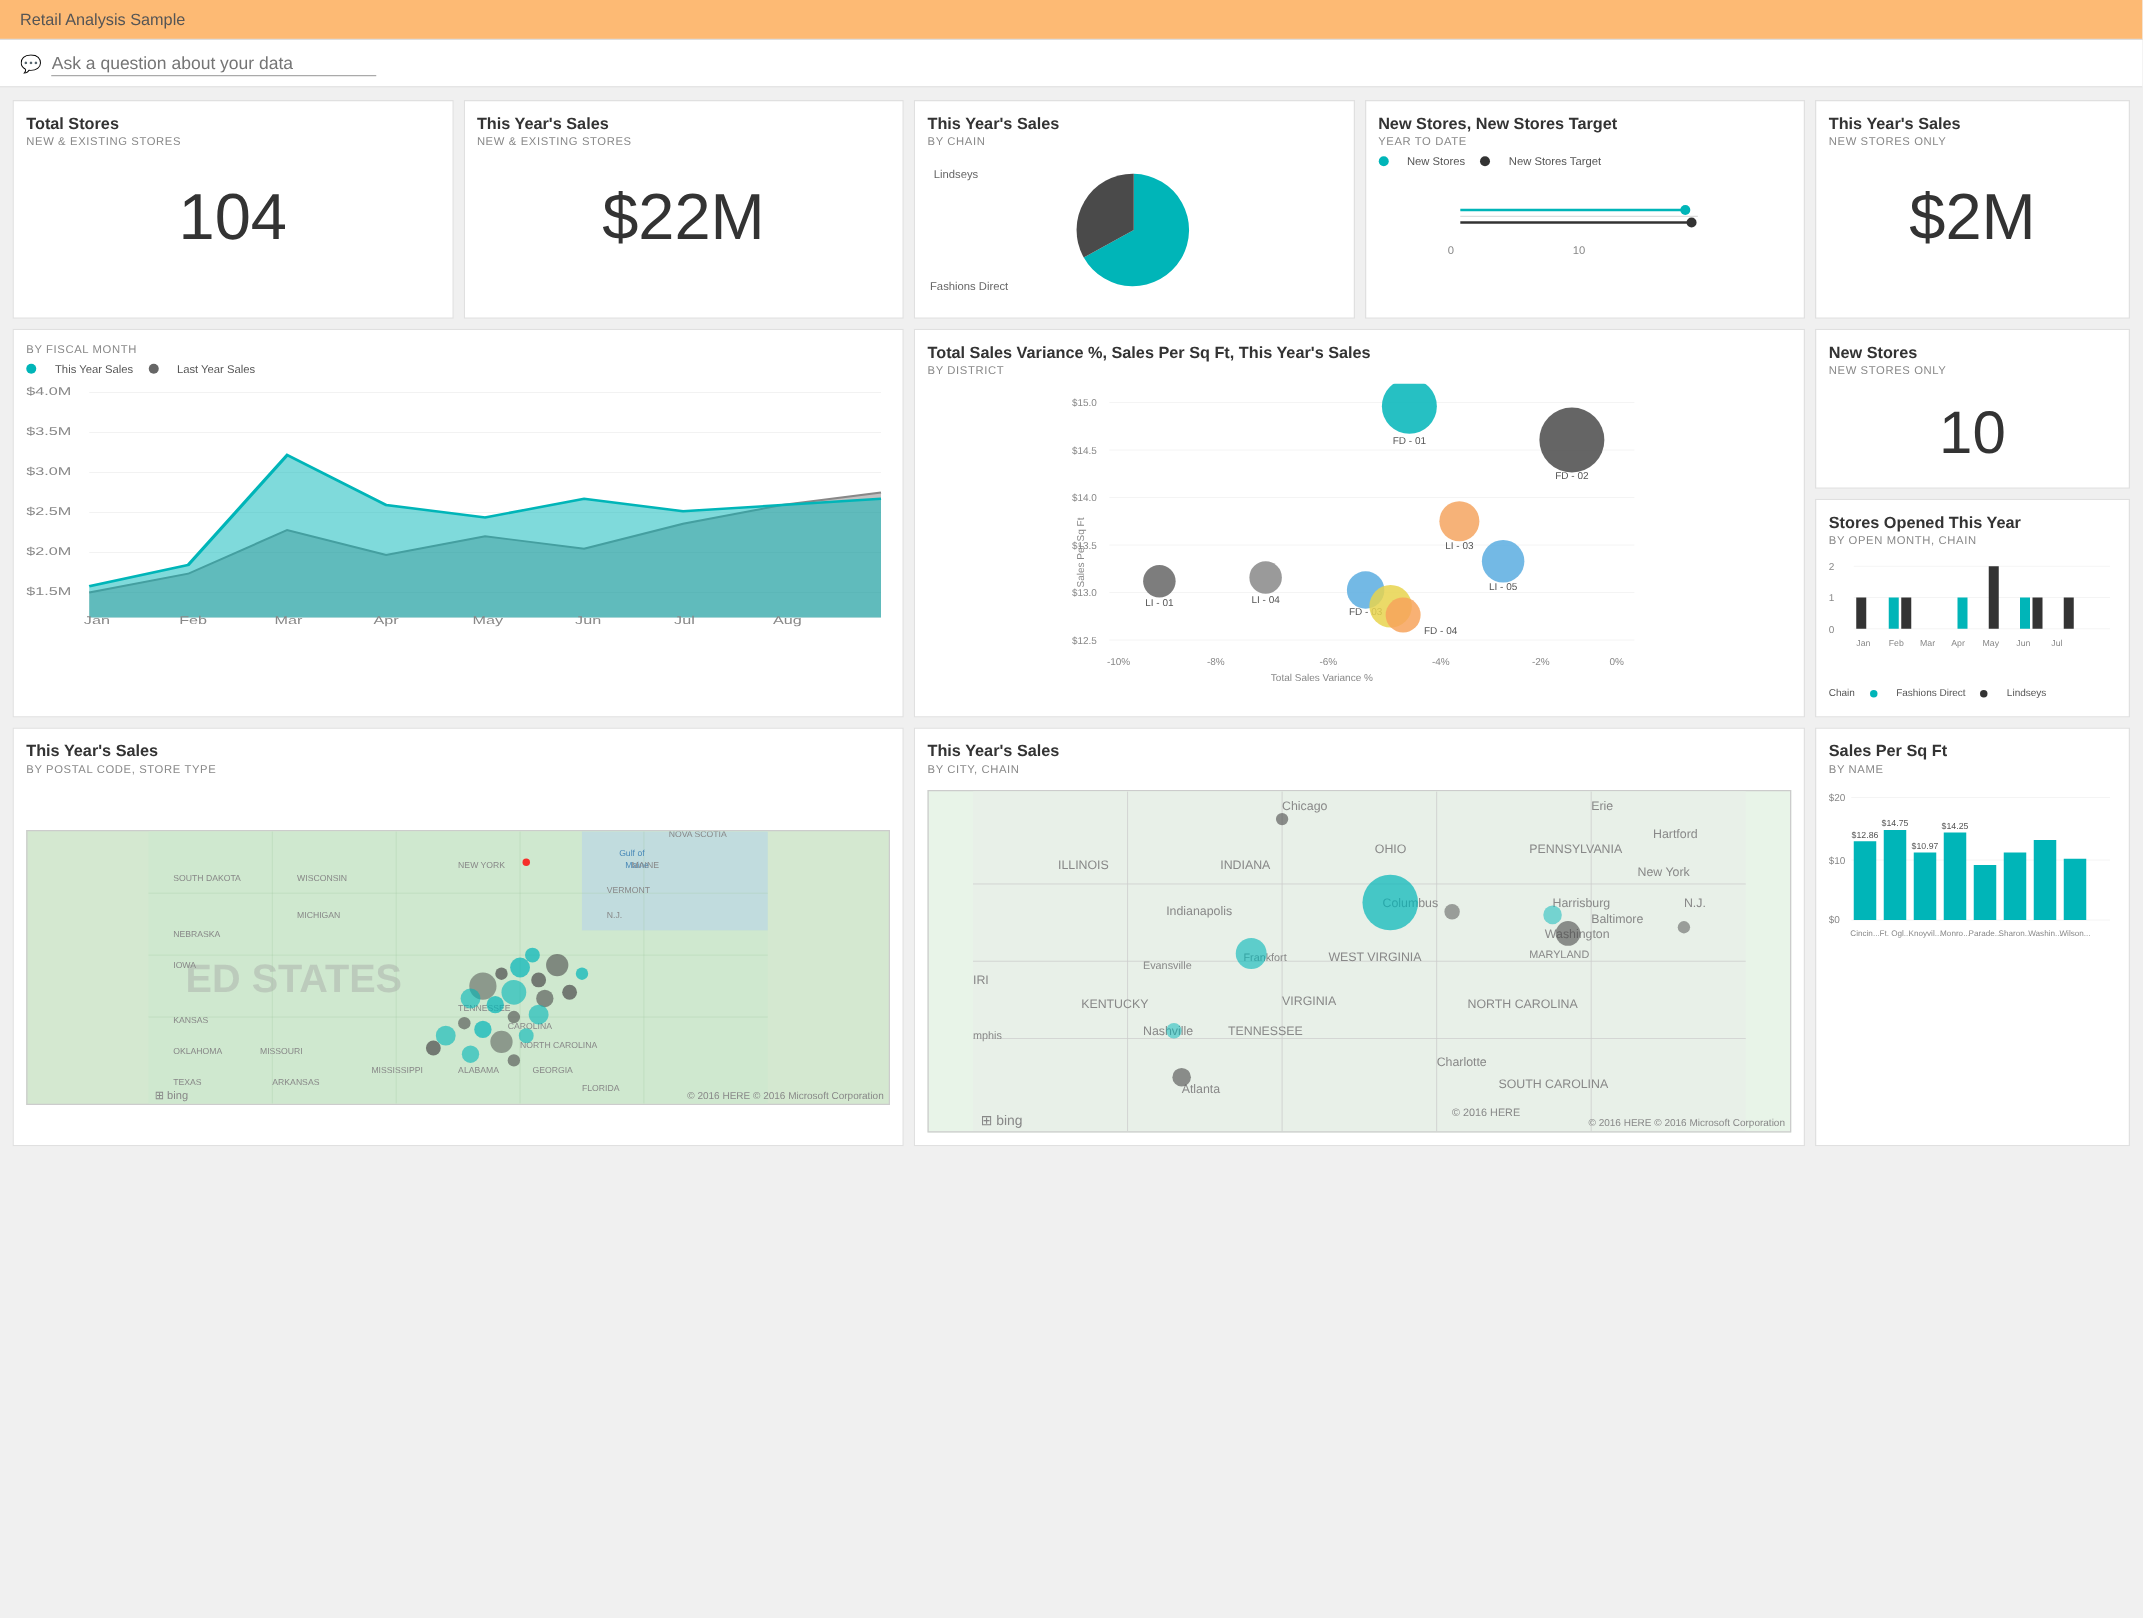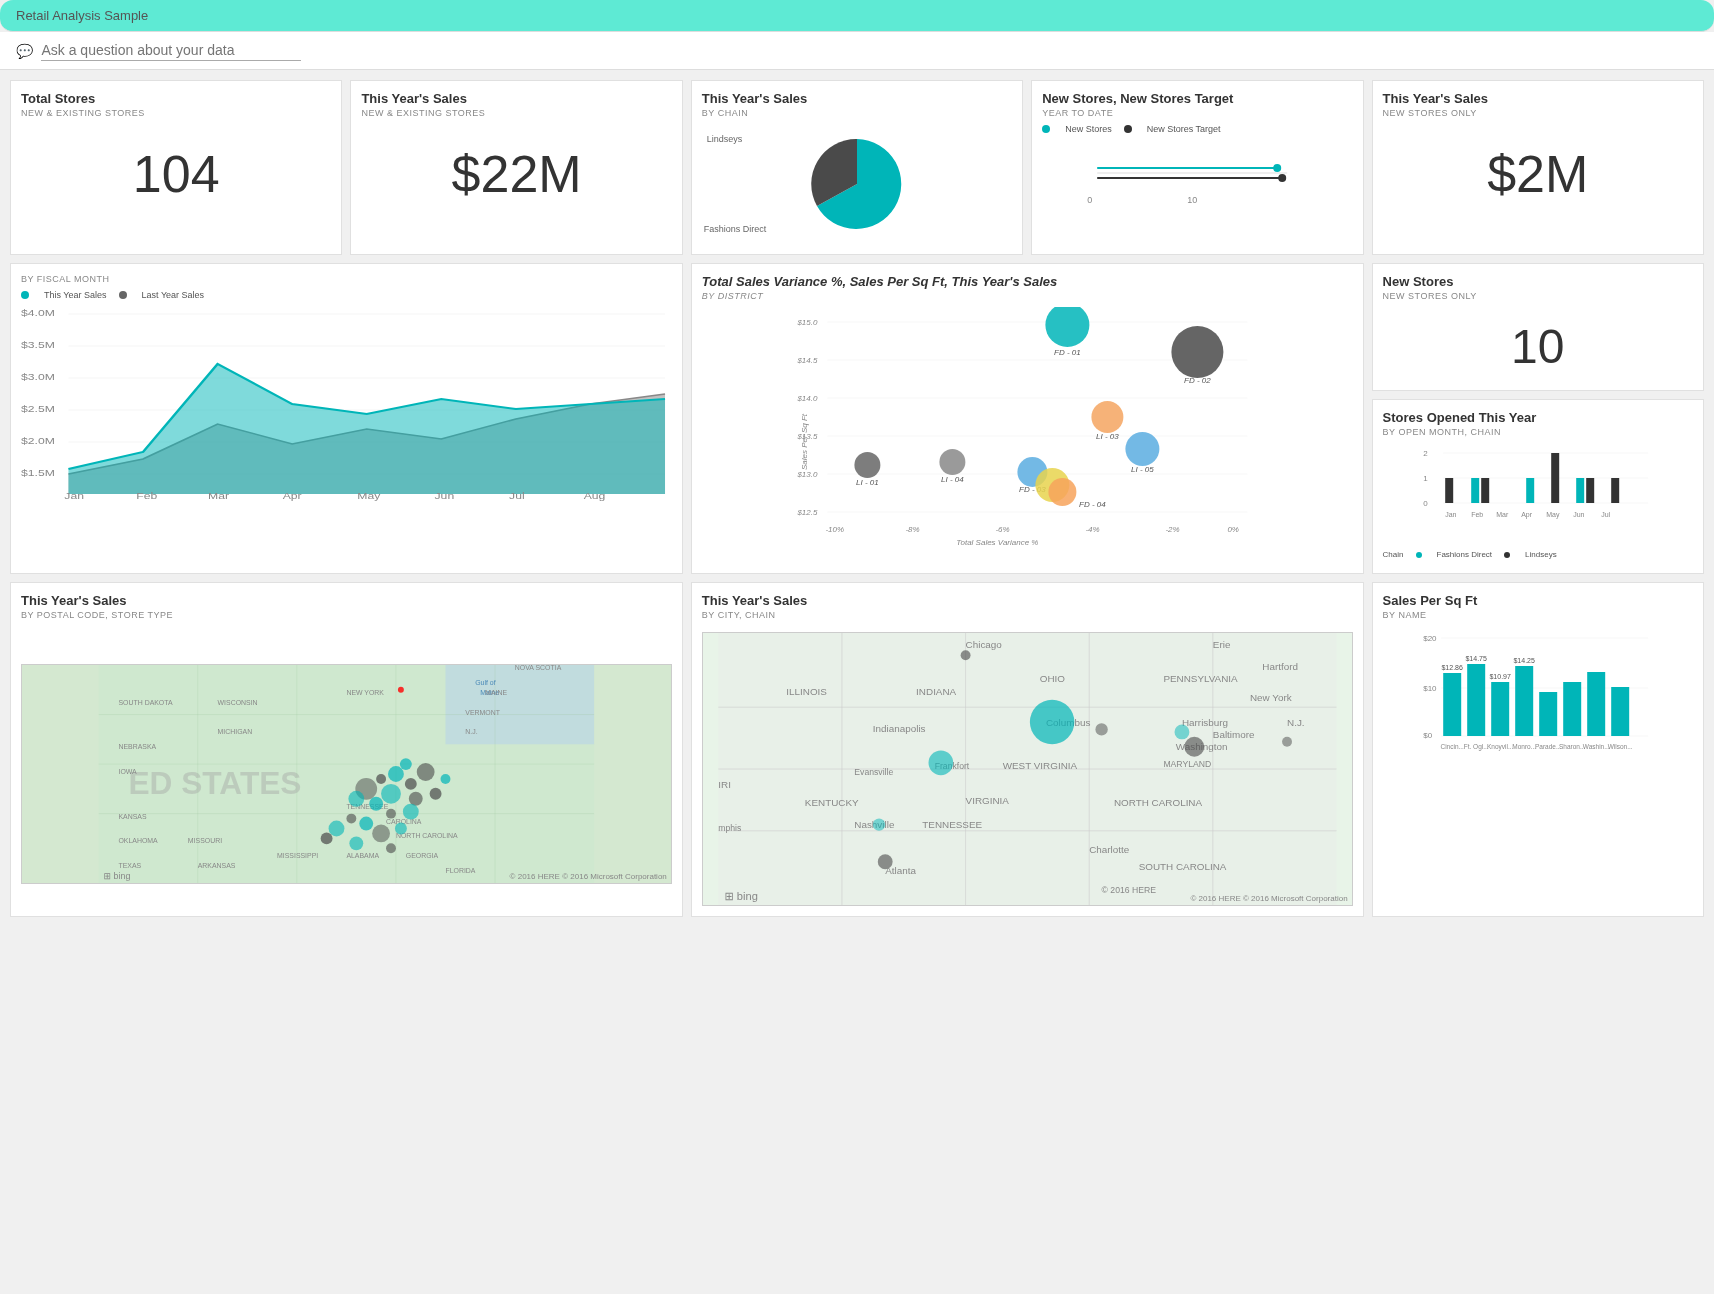--- a/index.html
+++ b/index.html
@@ -1,37 +1,37 @@
 <!DOCTYPE html>
 <html><head>
   <meta charset="utf-8">
   <style>
     * { box-sizing: border-box; margin: 0; padding: 0; }
     body { font-family: 'Segoe UI', Arial, sans-serif; background: #f0f0f0; font-size: 12px; color: #333; }
 
-    .app-header { background: #5eead4; padding: 8px 16px; border-bottom: 1px solid #ddd; font-size: 13px; color: #555; border-radius: 13px; }
+    .app-header { background: #fdba74; padding: 8px 16px; border-bottom: 1px solid #ddd; font-size: 13px; color: #555; }
 
     .qa-bar { background: #fff; padding: 8px 16px; border-bottom: 1px solid #ddd; display: flex; align-items: center; gap: 8px; }
     .qa-icon { color: #888; font-size: 14px; }
     .qa-input { border: none; border-bottom: 1px solid #aaa; outline: none; font-size: 14px; color: #be185d; width: 260px; padding: 2px 0; }
 
-    .dashboard { padding: 10px; display: grid; grid-template-columns: 1fr 1fr 1fr 1fr 1fr; grid-template-rows: auto auto auto; gap: 8px; }
+    .dashboard { padding: 10px; display: grid; grid-template-columns: 1fr 1fr 1fr 1fr; grid-template-rows: auto auto auto; gap: 8px; }
 
     .card { background: #fff; border: 1px solid #e0e0e0; padding: 10px; position: relative; overflow: hidden; }
 
     
     .card-total-stores { grid-column: 1; grid-row: 1; }
     .card-sales-new-existing { grid-column: 2; grid-row: 1; }
     .card-sales-by-chain { grid-column: 3; grid-row: 1; }
     .card-new-stores-target { grid-column: 4; grid-row: 1; }
     .card-sales-new-only { grid-column: 5; grid-row: 1; }
 
     
     .card-fiscal-month { grid-column: 1 / 3; grid-row: 2; }
-    .card-district { grid-column: 3 / 5; grid-row: 2; font-style: italic; }
+    .card-district { grid-column: 3 / 5; grid-row: 2; }
     .card-new-stores { grid-column: 5; grid-row: 2; display: flex; flex-direction: column; gap: 8px; }
 
     
     .card-postal-map { grid-column: 1 / 3; grid-row: 3; }
     .card-city-map { grid-column: 3 / 5; grid-row: 3; }
     .card-sales-sqft { grid-column: 5; grid-row: 3; }
 
     .card-title { font-size: 13px; font-weight: 600; color: #333; margin-bottom: 2px; }
     .card-subtitle { font-size: 9px; color: #888; text-transform: uppercase; letter-spacing: 0.5px; margin-bottom: 6px; }
 

